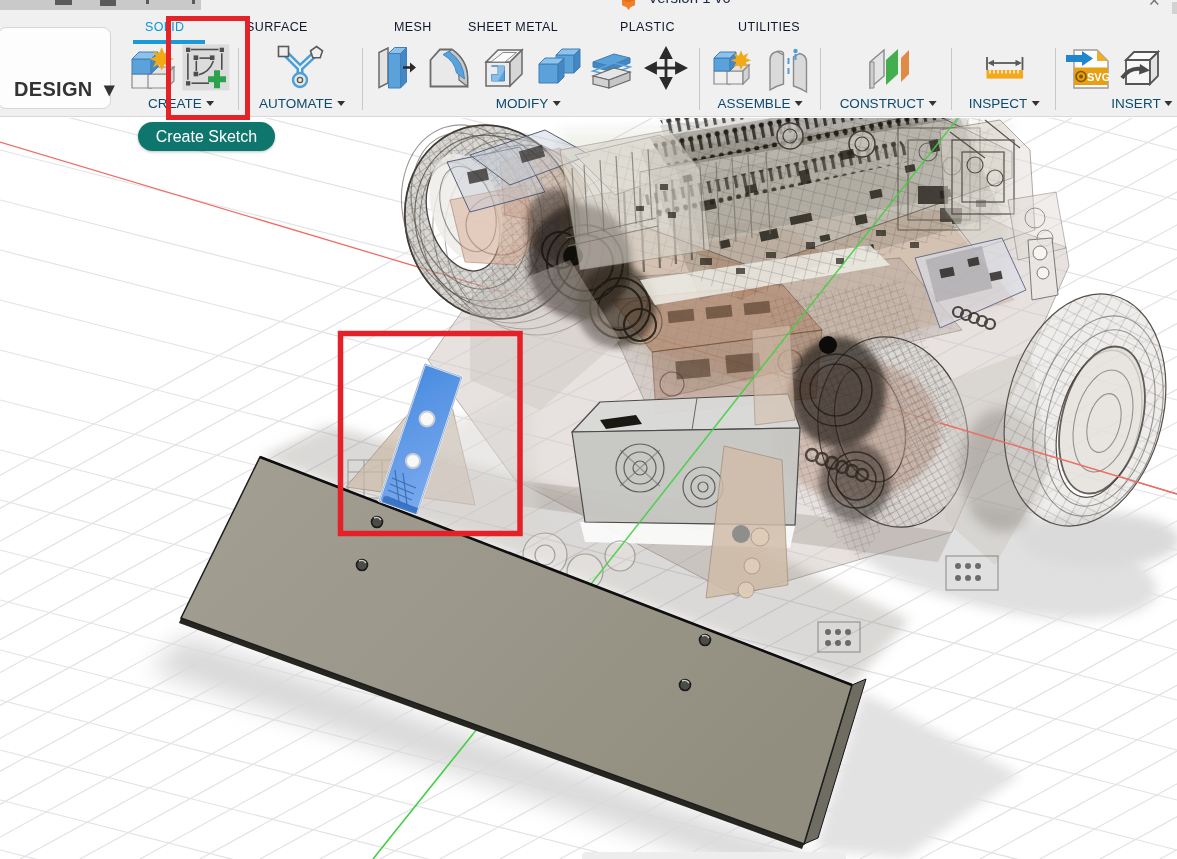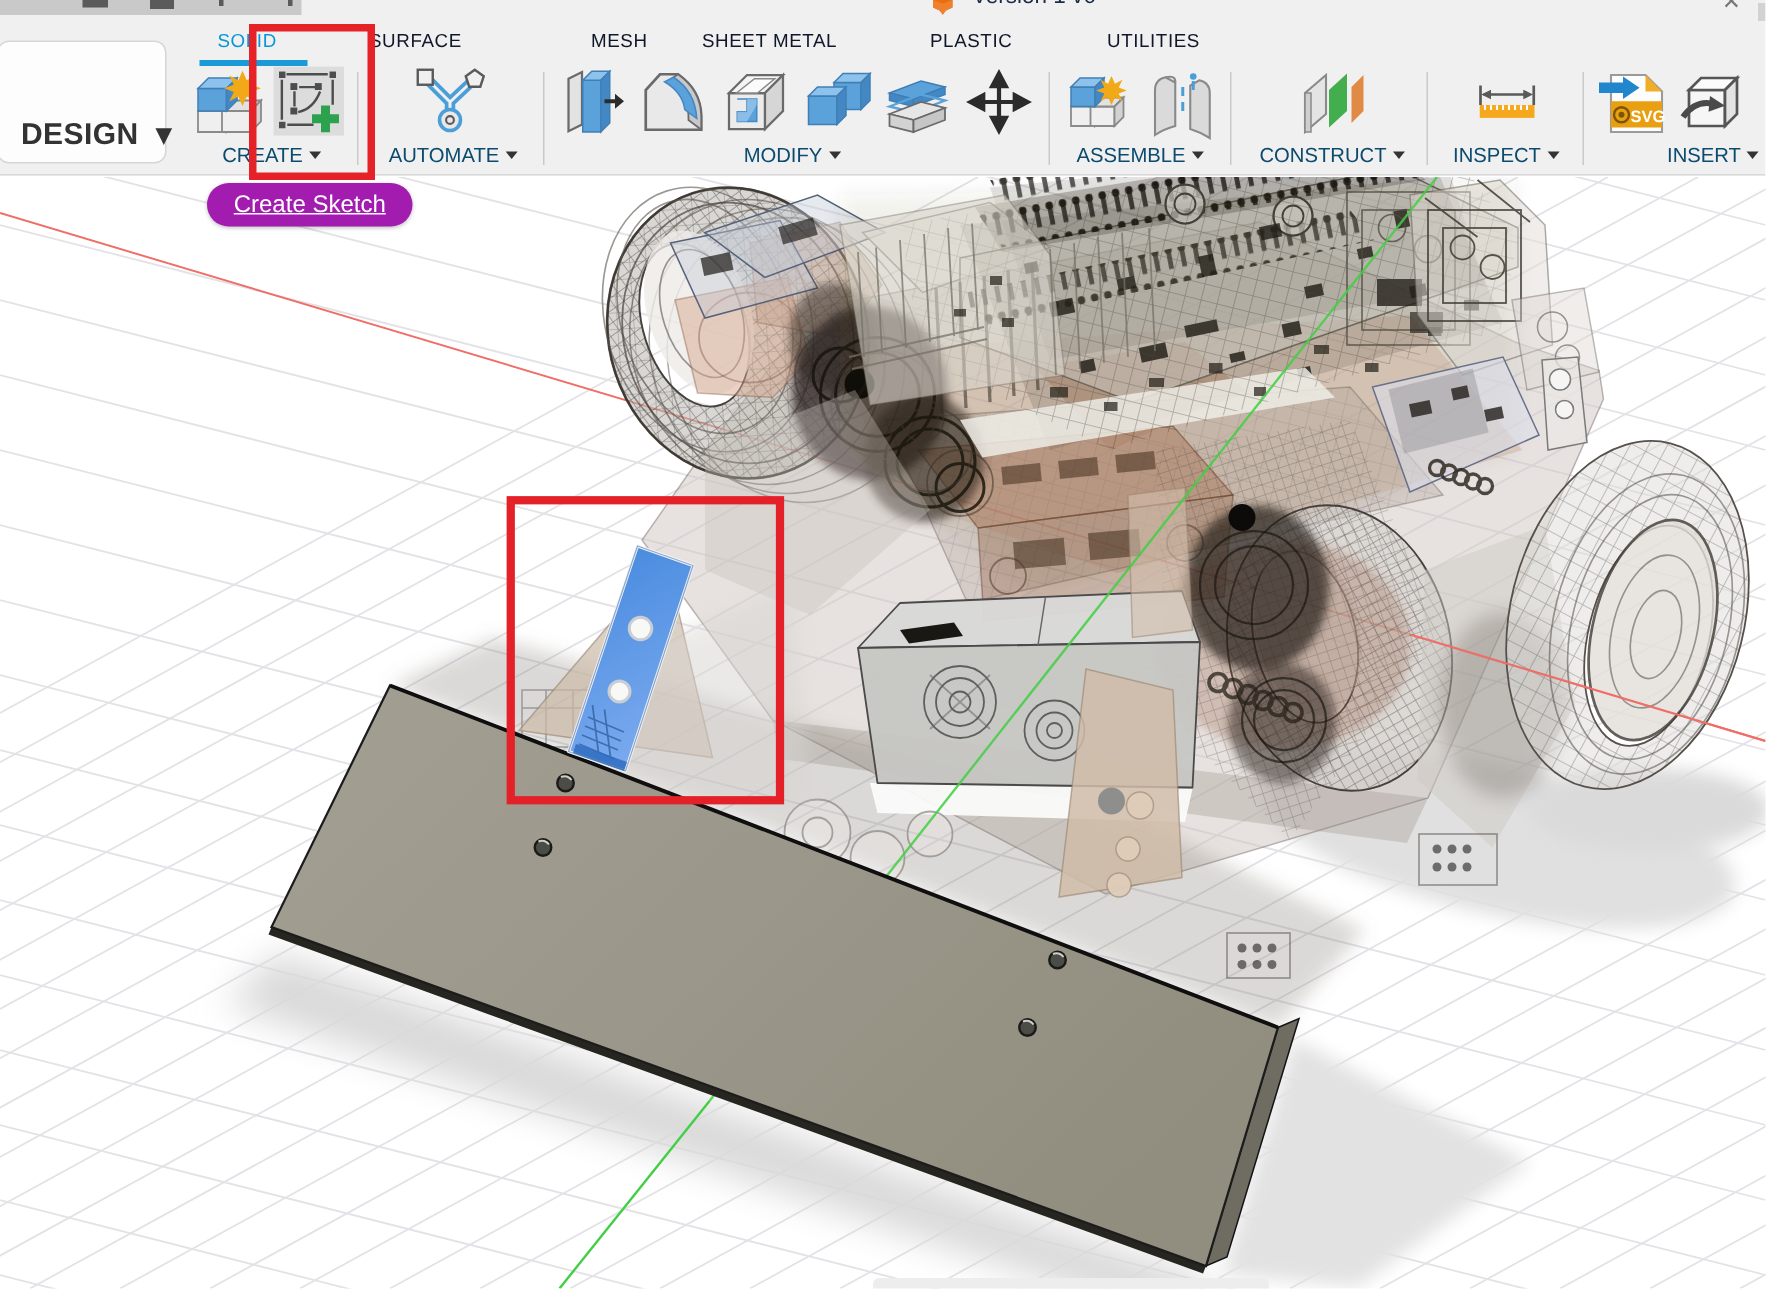--- a/index.html
+++ b/index.html
@@ -24,22 +24,22 @@
     border-left:4.5px solid transparent; border-right:4.5px solid transparent; border-top:5px solid #333;
     vertical-align:2px; }
   #vertitle { position:absolute; left:648px; top:-11px; font-size:15px; color:#1c2b45; }
   #verticon { position:absolute; left:620px; top:0; }
   #closex { position:absolute; left:1148px; top:-8px; font-size:15px; color:#777; }
   #scrollstub { position:absolute; left:1172px; top:2px; width:5px; height:12px; background:#d2d2d2; }
   
   #redrect1 { position:absolute; left:166px; top:16px; width:84px; height:104px;
     border:5px solid #e52228; z-index:30; }
   #tooltip { position:absolute; left:138px; top:122px; width:137px; height:29px;
-    background:#a21caf; border-radius:14.5px; z-index:31; text-align:center; box-shadow:0 1px 3px rgba(0,0,0,0.25);
-    font-size:16px; color:#fff; line-height:29px;text-decoration:underline; }
+    background:#0f766e; border-radius:14.5px; z-index:31; text-align:center; box-shadow:0 1px 3px rgba(0,0,0,0.25);
+    font-size:16px; color:#fff; line-height:29px; }
 </style>
 </head>
 <body>
 <div id="stage">
   <svg id="viewport" width="1177" height="859" viewBox="0 0 1177 859">
     <defs>
       <clipPath id="vp">
           <rect x="0" y="118" width="1177" height="741"></rect>
         </clipPath>
       <pattern id="mesh1" width="7" height="7" patternUnits="userSpaceOnUse" patternTransform="rotate(-18)">

